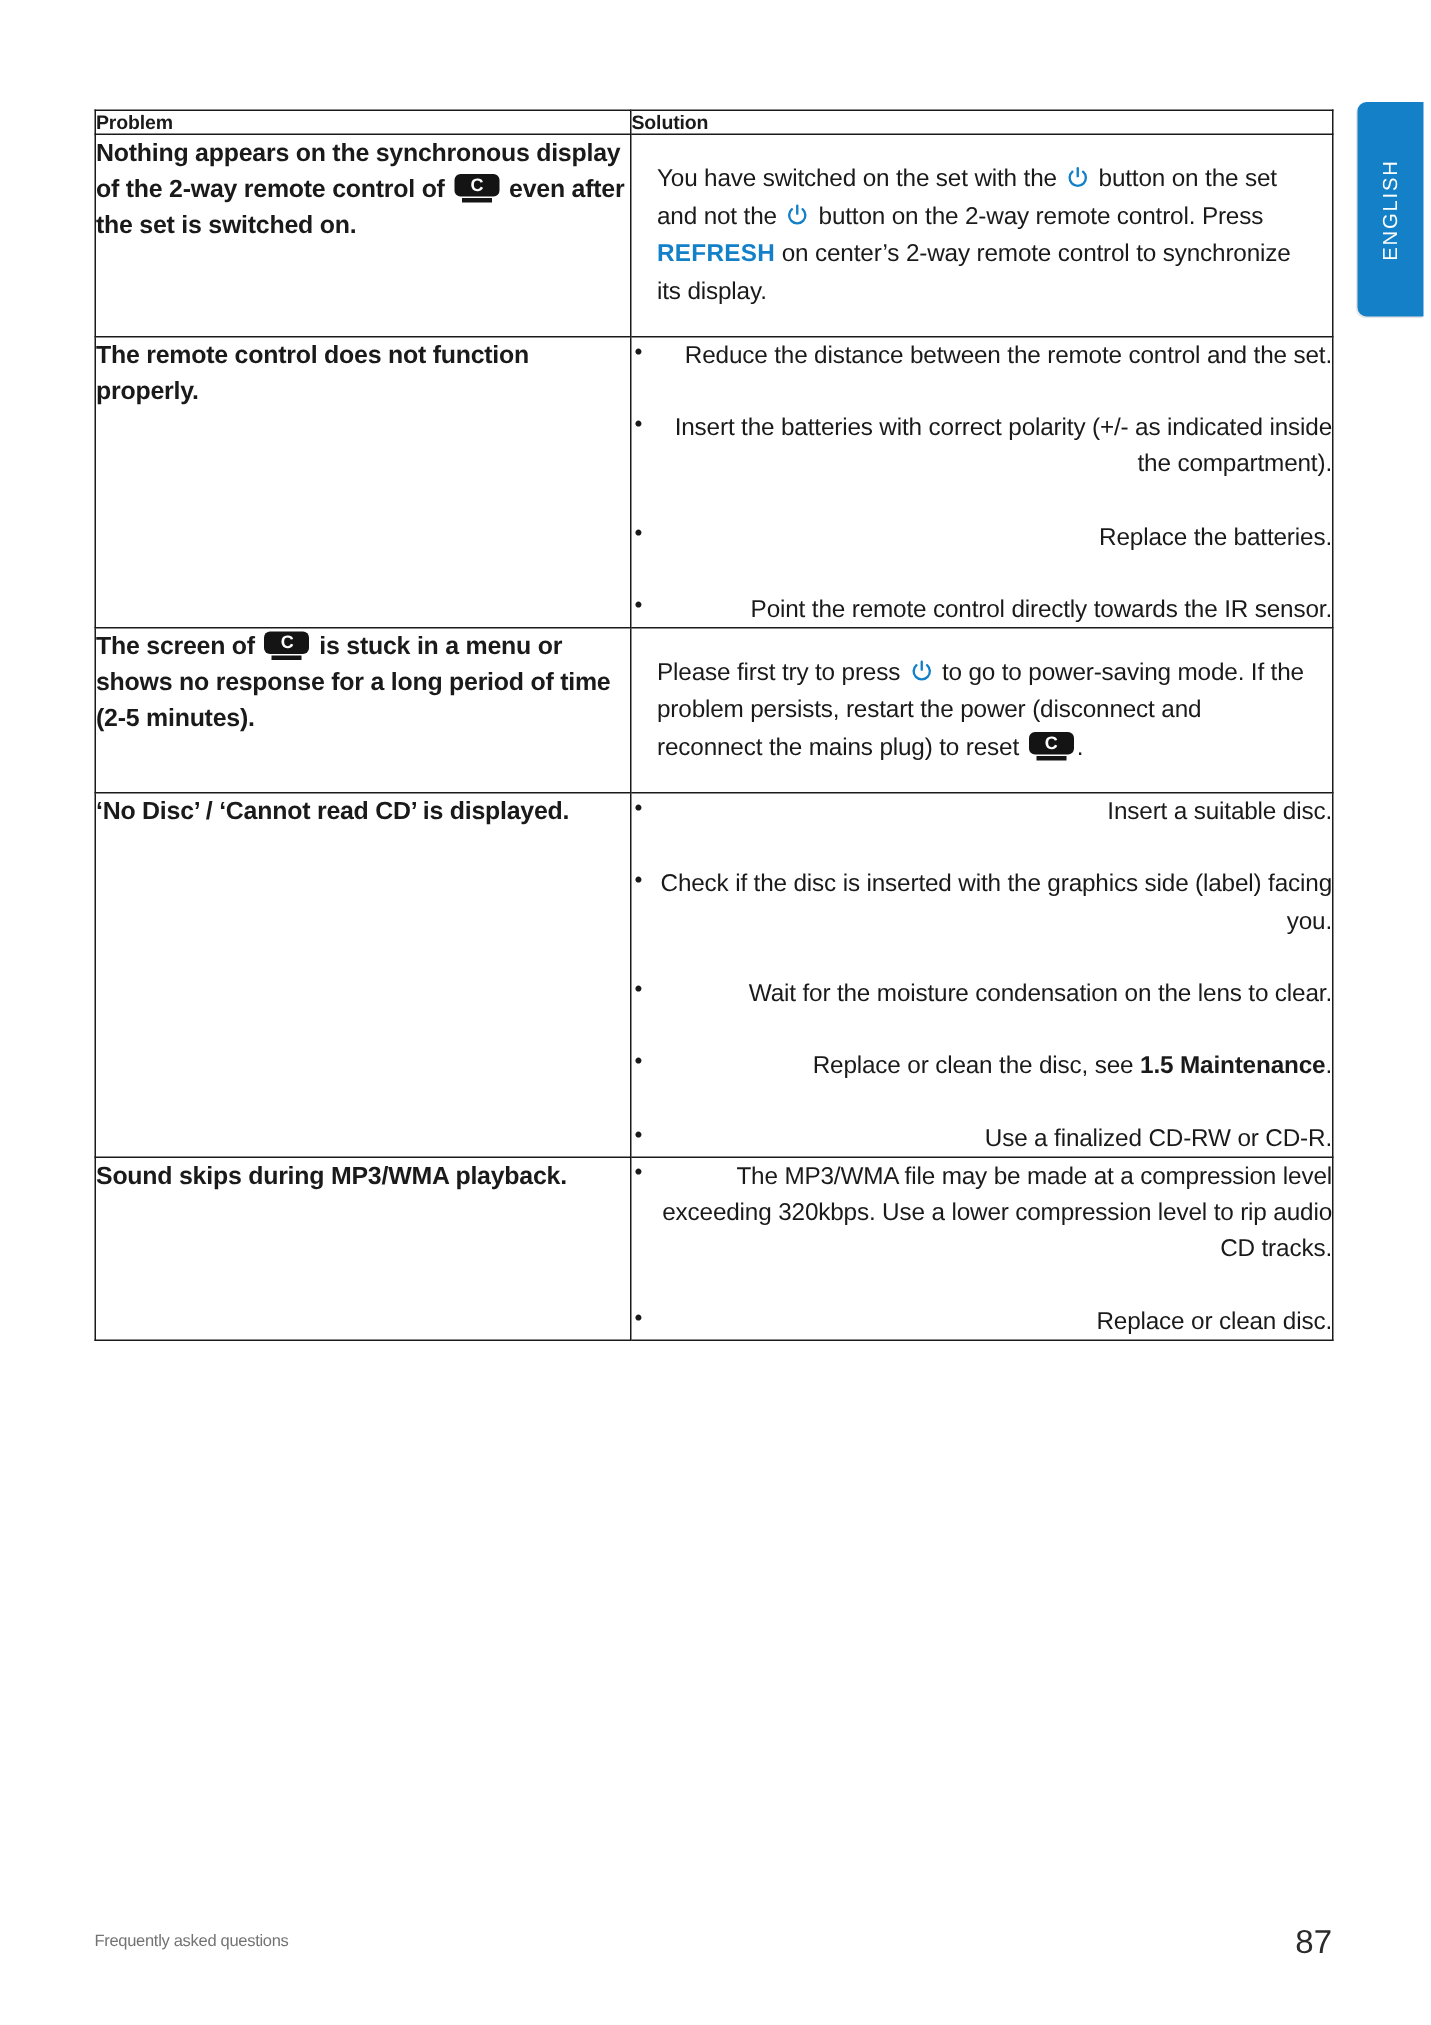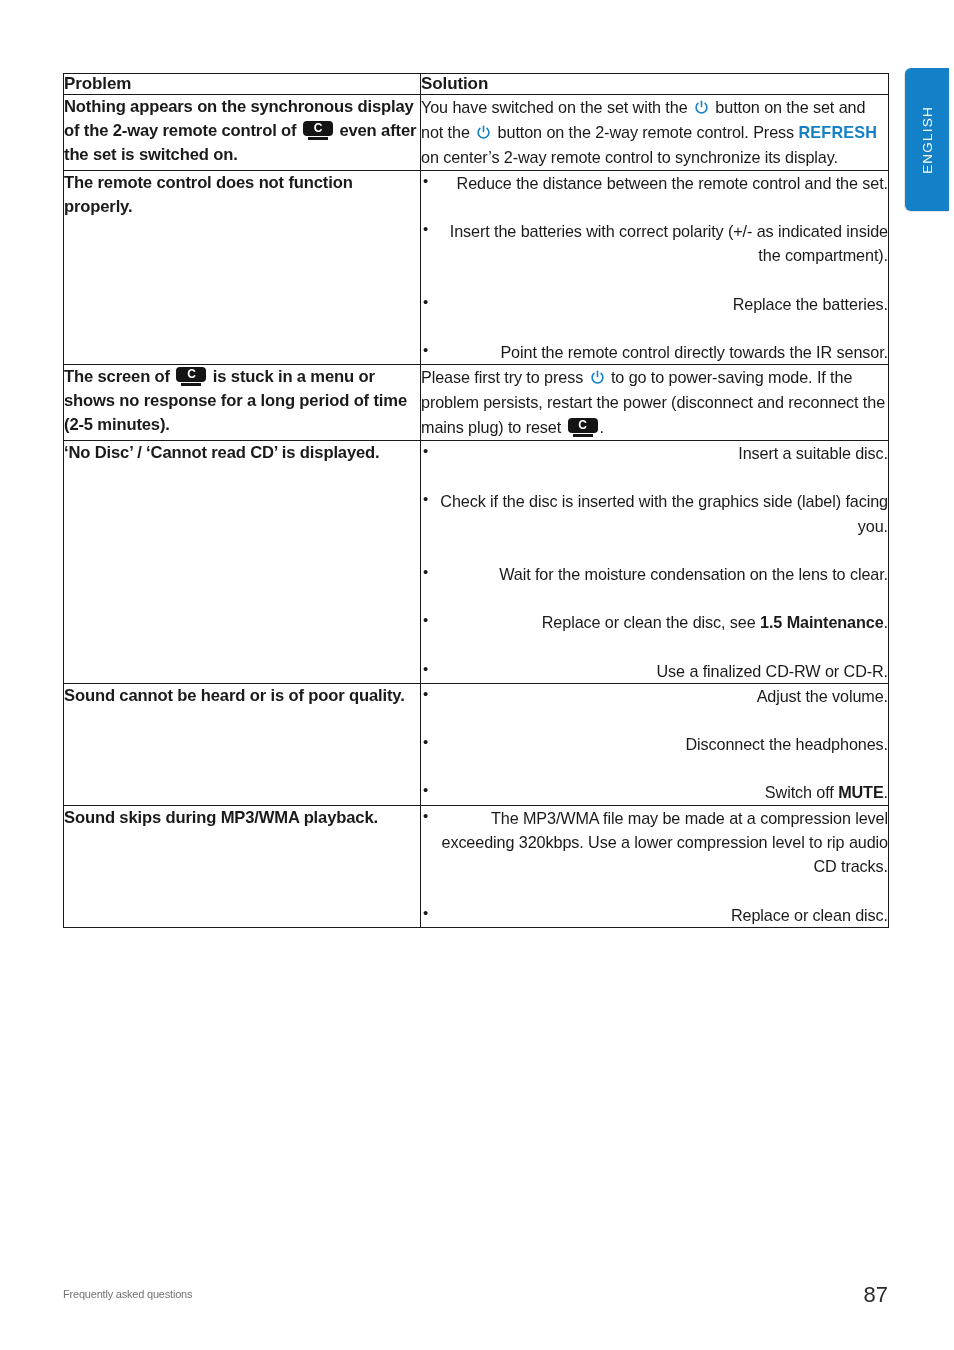--- a/index.html
+++ b/index.html
@@ -54,21 +54,21 @@
 
   #faq-table td, #faq-table th {
     border: 1.4px solid #1a1a1a;
     vertical-align: top;
     padding: 0;
   }
 
   .hdr-cell {
     padding: 6px 6px 7px 7px;
     font-weight: bold;
-    font-size: 17px;
+    font-size: 13px;
     text-align: left;
     letter-spacing: -0.1px;
   }
 
   .prob-cell {
     padding: 9px 6px 12px 7px;
     font-weight: bold;
     font-size: 16.6px;
     line-height: 1.45;
     letter-spacing: -0.15px;
@@ -76,21 +76,21 @@
 
   .sol-cell {
     padding: 9px 8px 12px 9px;
     font-size: 16.2px;
     line-height: 1.52;
     letter-spacing: -0.1px;
   }
 
   
   .sol-para {
-    margin: 0;
+    margin: 17px;
     font-size: 16.2px;
     line-height: 1.54;
   }
 
   
   ul.sol-list {
     margin: 0;
     padding: 0;
     list-style: none;
     text-align: right;
@@ -246,30 +246,20 @@
           <ul class="sol-list">
             <li>Insert a suitable disc.</li>
             <li>Check if the disc is inserted with the graphics side (label) facing you.</li>
             <li>Wait for the moisture condensation on the lens to clear.</li>
             <li>Replace or clean the disc, see <span class="strong">1.5 Maintenance</span>.</li>
             <li>Use a finalized CD-RW or CD-R.</li>
           </ul>
         </td>
       </tr>
       <tr>
-        <td class="prob-cell">Sound cannot be heard or is of poor quality.</td>
-        <td class="sol-cell">
-          <ul class="sol-list">
-            <li>Adjust the volume.</li>
-            <li>Disconnect the headphones.</li>
-            <li>Switch off <span class="strong">MUTE</span>.</li>
-          </ul>
-        </td>
-      </tr>
-      <tr>
         <td class="prob-cell">Sound skips during MP3/WMA playback.</td>
         <td class="sol-cell">
           <ul class="sol-list">
             <li>The MP3/WMA file may be made at a compression level exceeding 320kbps. Use a lower compression level to rip audio CD tracks.</li>
             <li>Replace or clean disc.</li>
           </ul>
         </td>
       </tr>
     </tbody>
 </table>

